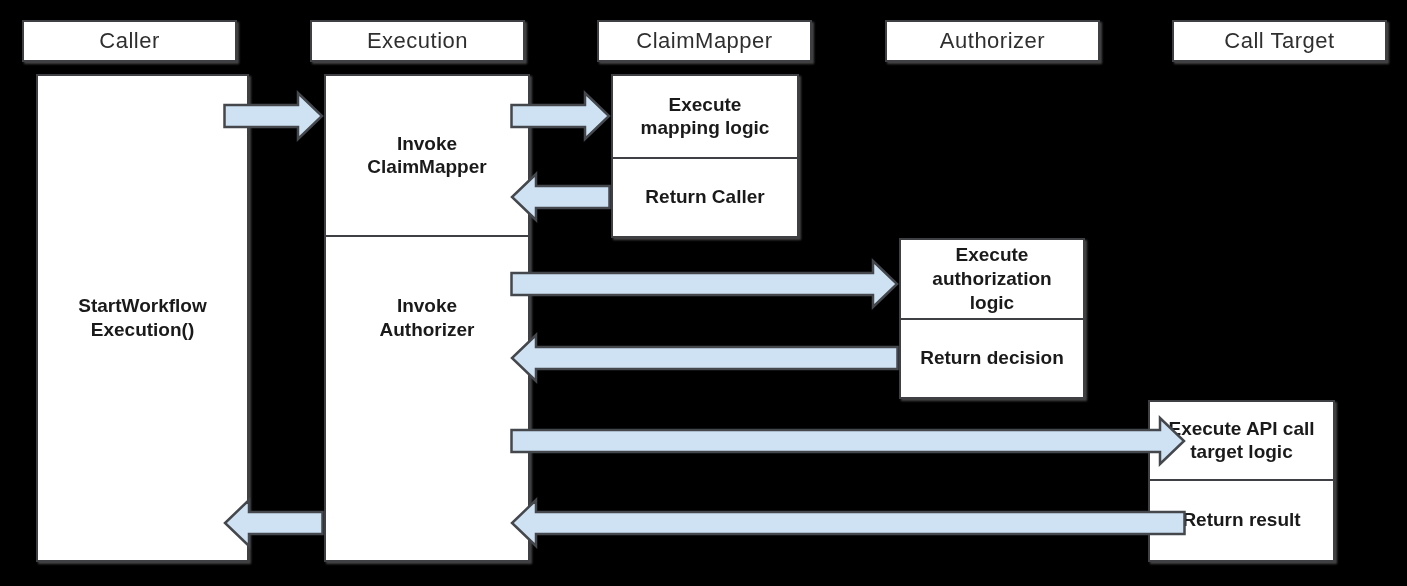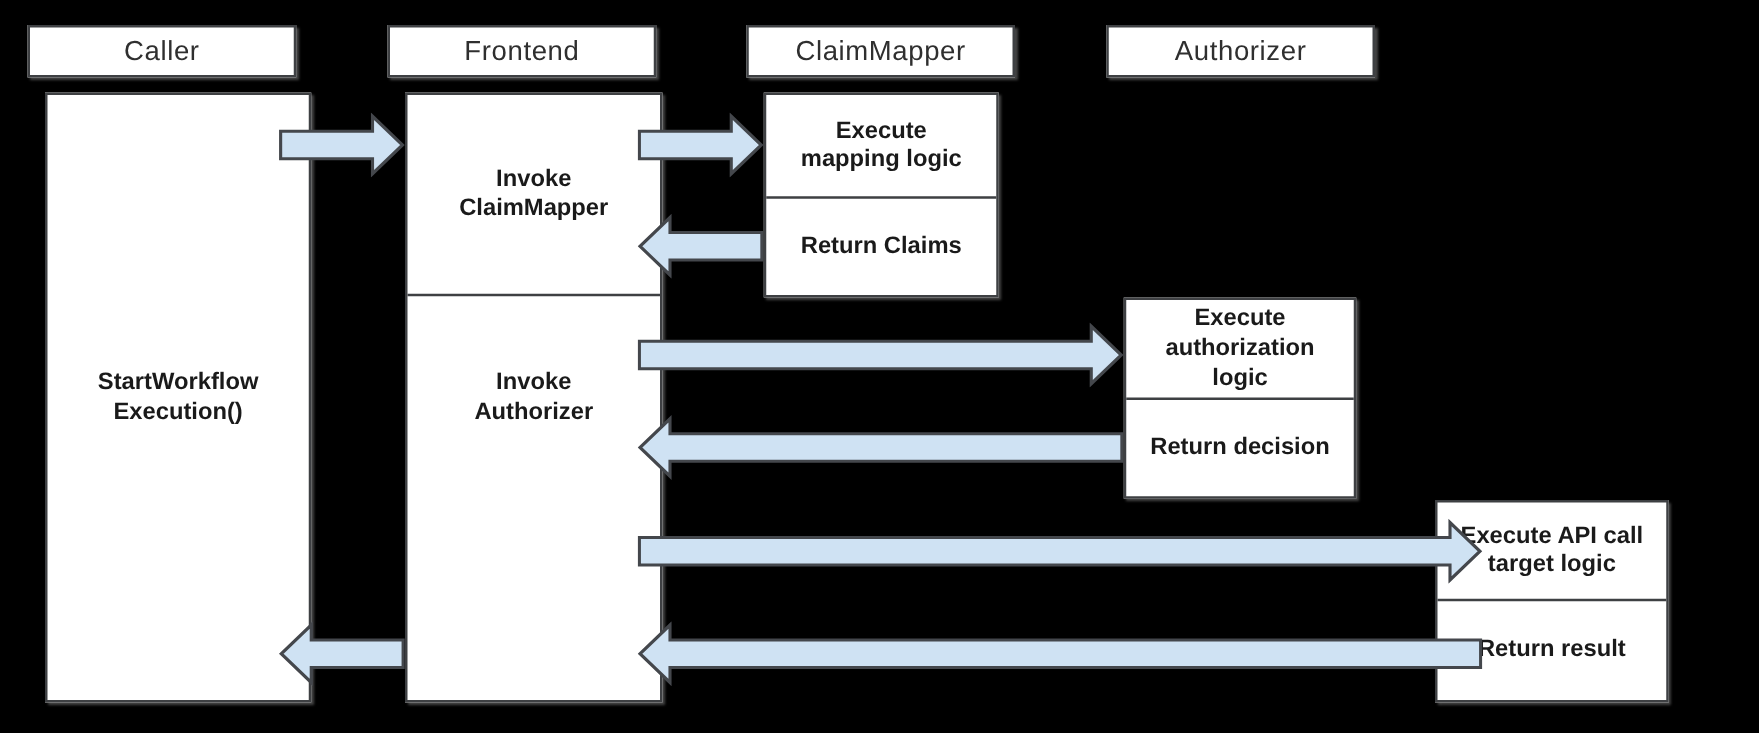--- a/index.html
+++ b/index.html
@@ -56,40 +56,41 @@
   .ar6{left:510px;top:415px;width:676px}
   .ar7{left:510px;top:497px;width:676px}
   .ar8{left:223px;top:497px;width:101px}
 </style>
 </head>
 <body>
 
 <div class="canvas">
 
   <div class="lifeline-header h-caller">Caller</div>
-  <div class="lifeline-header h-frontend">Frontend</div>
+  <div class="lifeline-header h-frontend">Execution</div>
   <div class="lifeline-header h-claimmapper">ClaimMapper</div>
   <div class="lifeline-header h-authorizer">Authorizer</div>
+  <div class="lifeline-header h-calltarget">Call Target</div>
 
   <div class="activation col-caller">
     <div class="cell grow">StartWorkflow
 Execution()</div>
   </div>
 
   <div class="activation col-frontend">
     <div class="cell f1">Invoke
 ClaimMapper</div>
     <div class="cell f2">Invoke
 Authorizer</div>
   </div>
 
   <div class="activation col-claimmapper">
     <div class="cell c1">Execute
 mapping logic</div>
-    <div class="cell grow">Return Claims</div>
+    <div class="cell grow">Return Caller</div>
   </div>
 
   <div class="activation col-authorizer">
     <div class="cell a1">Execute
 authorization
 logic</div>
     <div class="cell grow">Return decision</div>
   </div>
 
   <div class="activation col-calltarget">

